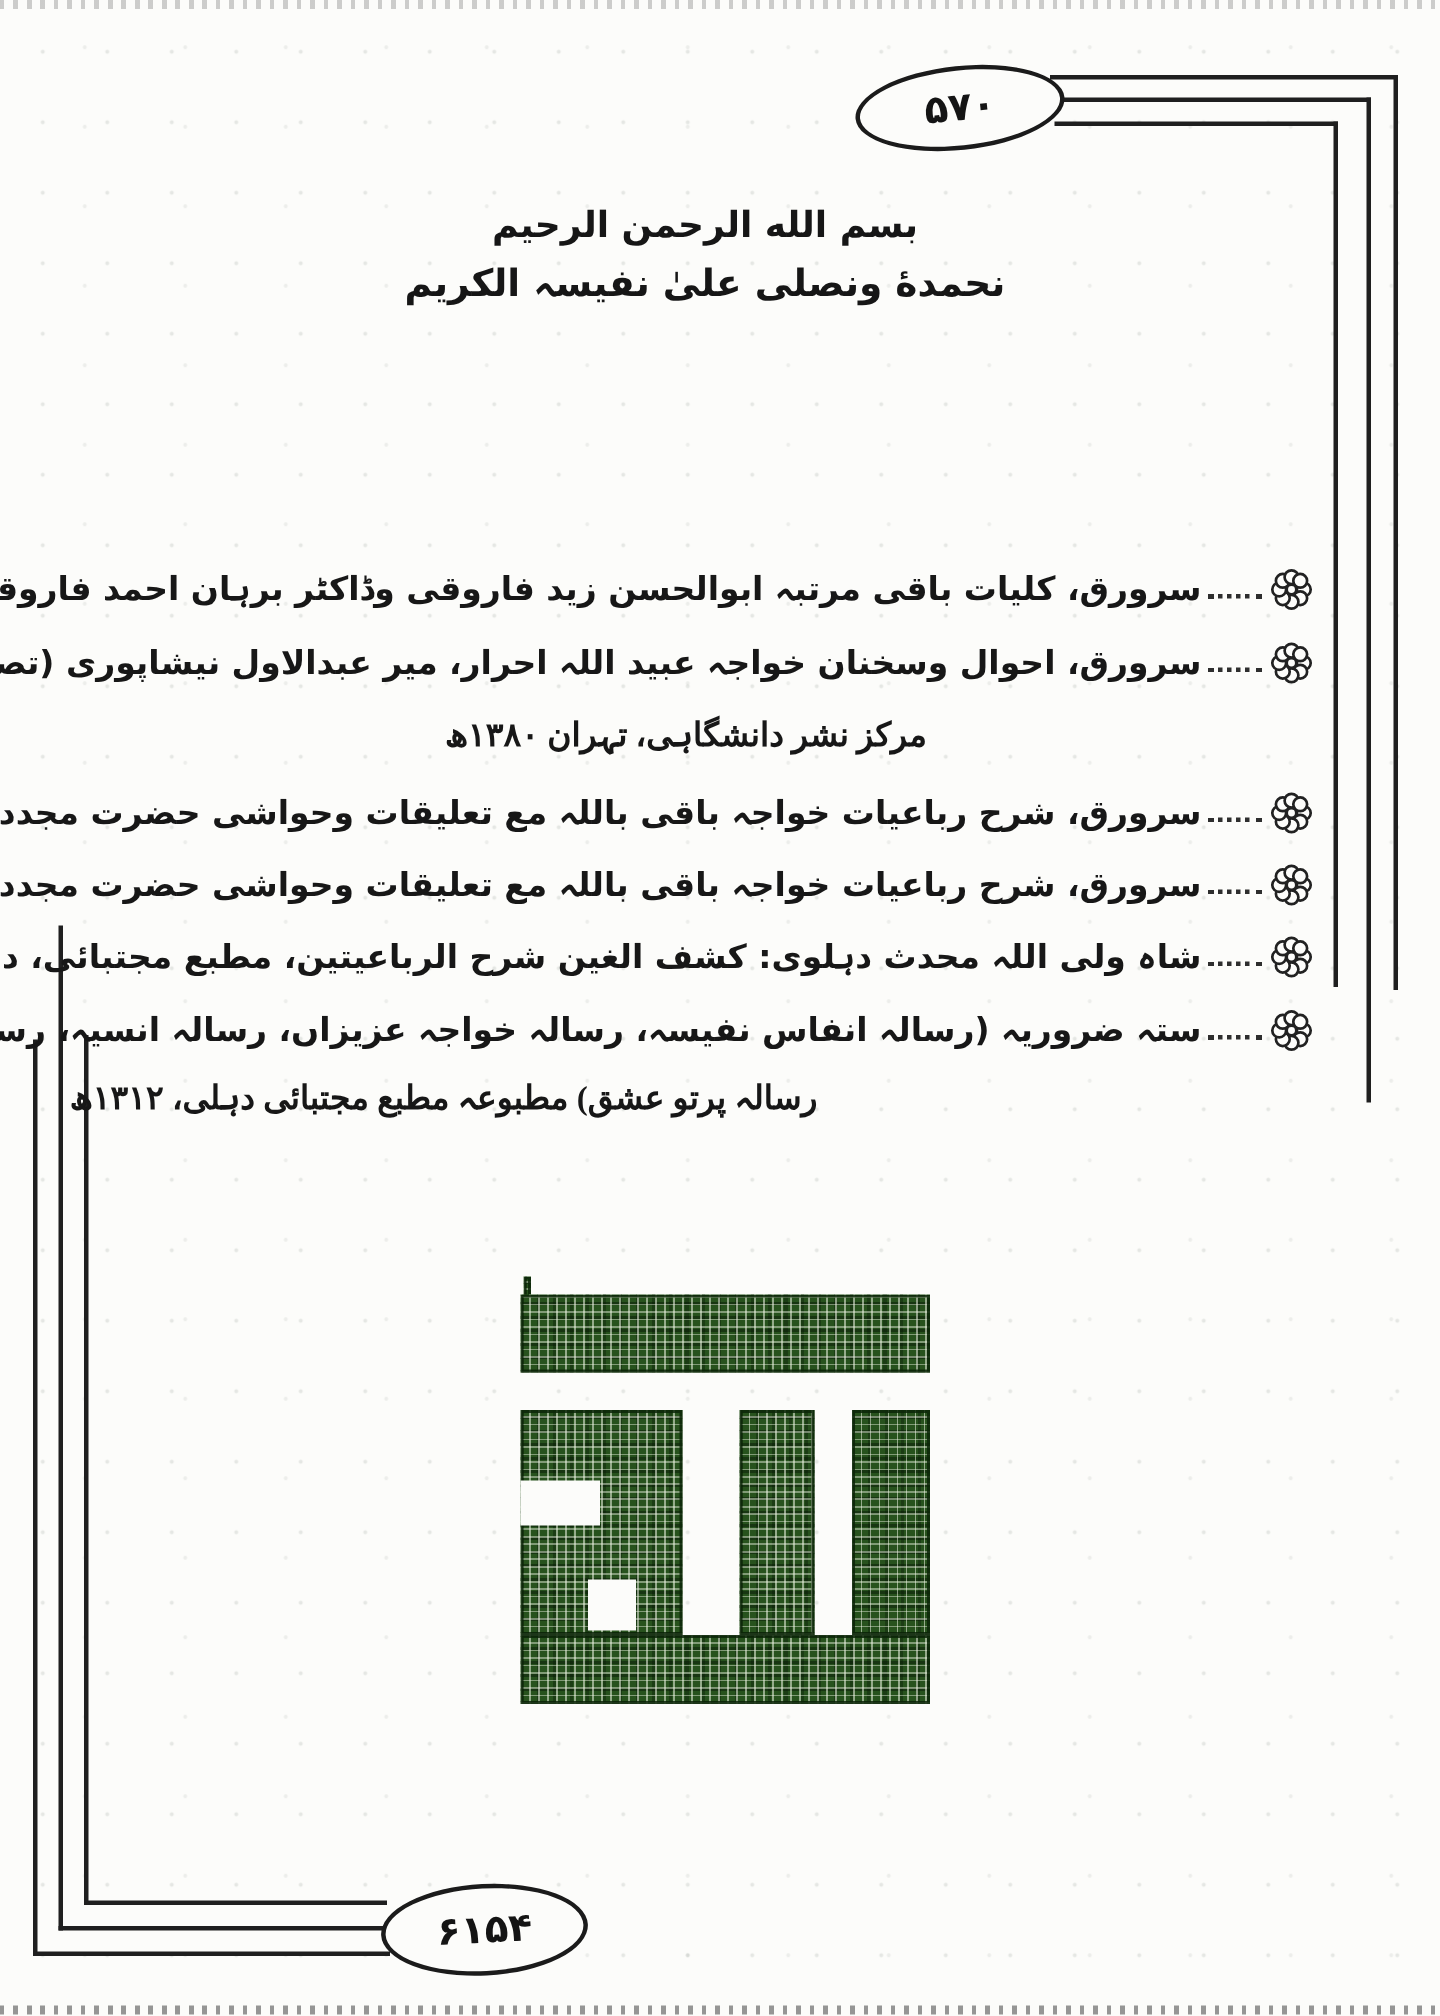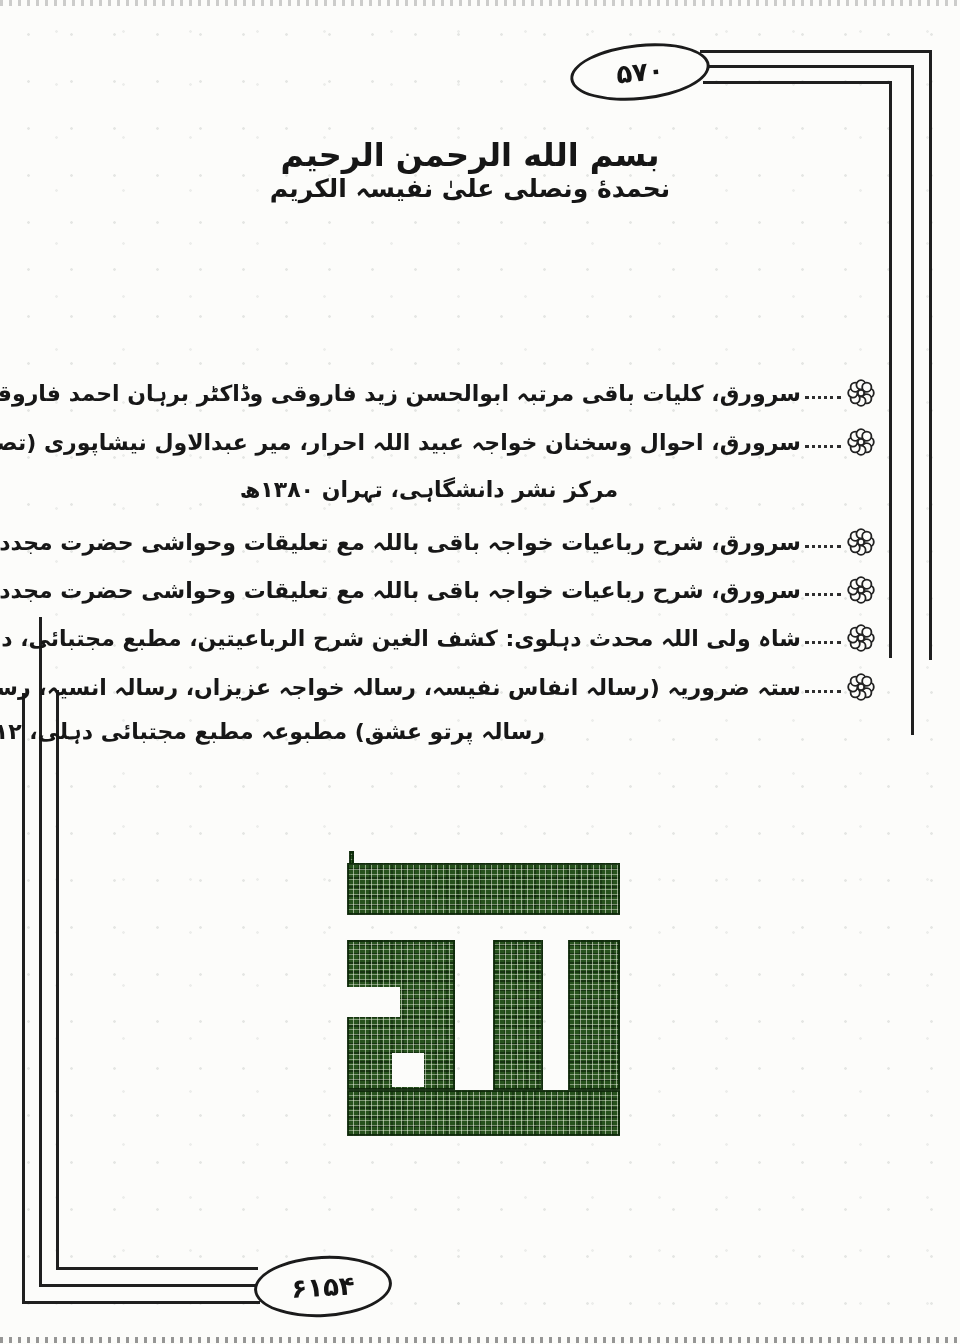--- a/index.html
+++ b/index.html
@@ -40,41 +40,41 @@
   }
   .oval-top { left: 570px; top: 44px; width: 134px; height: 50px; transform: rotate(-6deg); }
   .oval-bottom { left: 254px; top: 1256px; width: 132px; height: 55px; transform: rotate(-3deg); }
 
   
   .bismillah-block {
     position: absolute; left: 250px; top: 136px; width: 440px;
     text-align: center; direction: rtl;
   }
   .bismillah-line { font-weight: bold; color: #161616; white-space: nowrap; }
-  .bl1 { font-size: 32px; margin-bottom: 0; }
+  .bl1 { font-size: 24px; margin-bottom: 10px; }
   .bl2 { font-size: 25px; }
 
   
   .biblio-row {
     position: absolute; right: 85px; height: 42px;
     display: flex; flex-direction: row; align-items: center;
     direction: rtl; gap: 4px; white-space: nowrap;
   }
   .rosette { flex: 0 0 auto; margin-left: 2px; }
   .leader {
     flex: 0 0 auto; width: 36px; height: 0;
     border-bottom: 3px dotted #2e2e2e; margin-top: 8px;
   }
   .biblio-text {
     font-size: 22px; font-weight: bold; color: #171717;
     direction: rtl; unicode-bidi: embed;
   }
   .cont-row {
     position: absolute; direction: rtl; white-space: nowrap;
-    font-size: 22px; font-weight: bold; color: #171717;
+    font-size: 22px; font-weight: bold; color: #171717; font-family: Liberation Serif, serif;
   }
   .cont-2 { top: 477px; right: 342px; }
   .cont-6 { top: 719px; right: 415px; }
 
   
   .kufic { position: absolute; left: 347px; top: 851px; width: 273px; height: 290px; }
   .kufic-block {
     position: absolute; box-sizing: border-box;
     background-color: #27521d;
     background-image:

